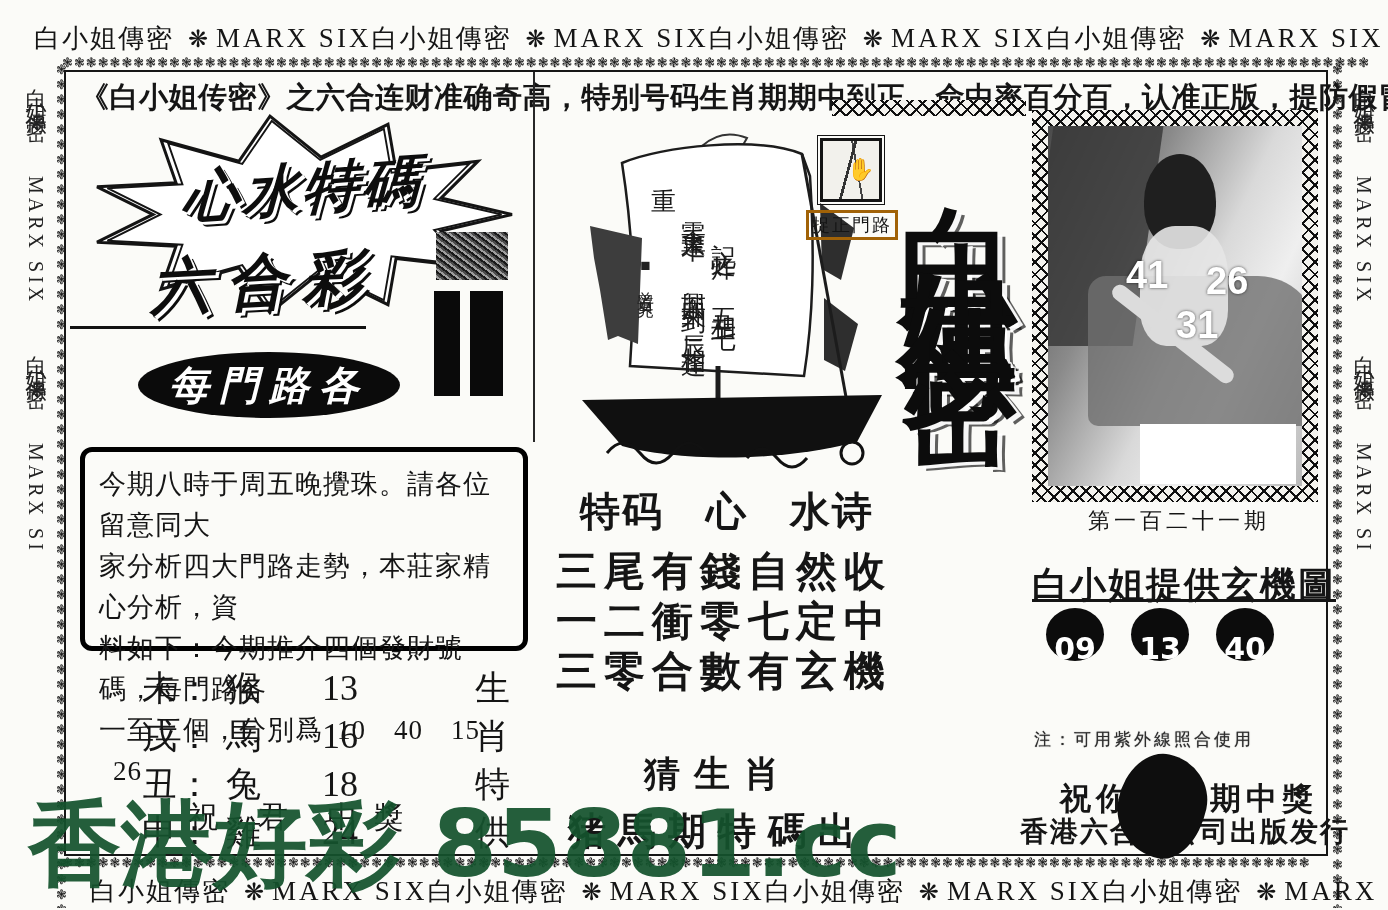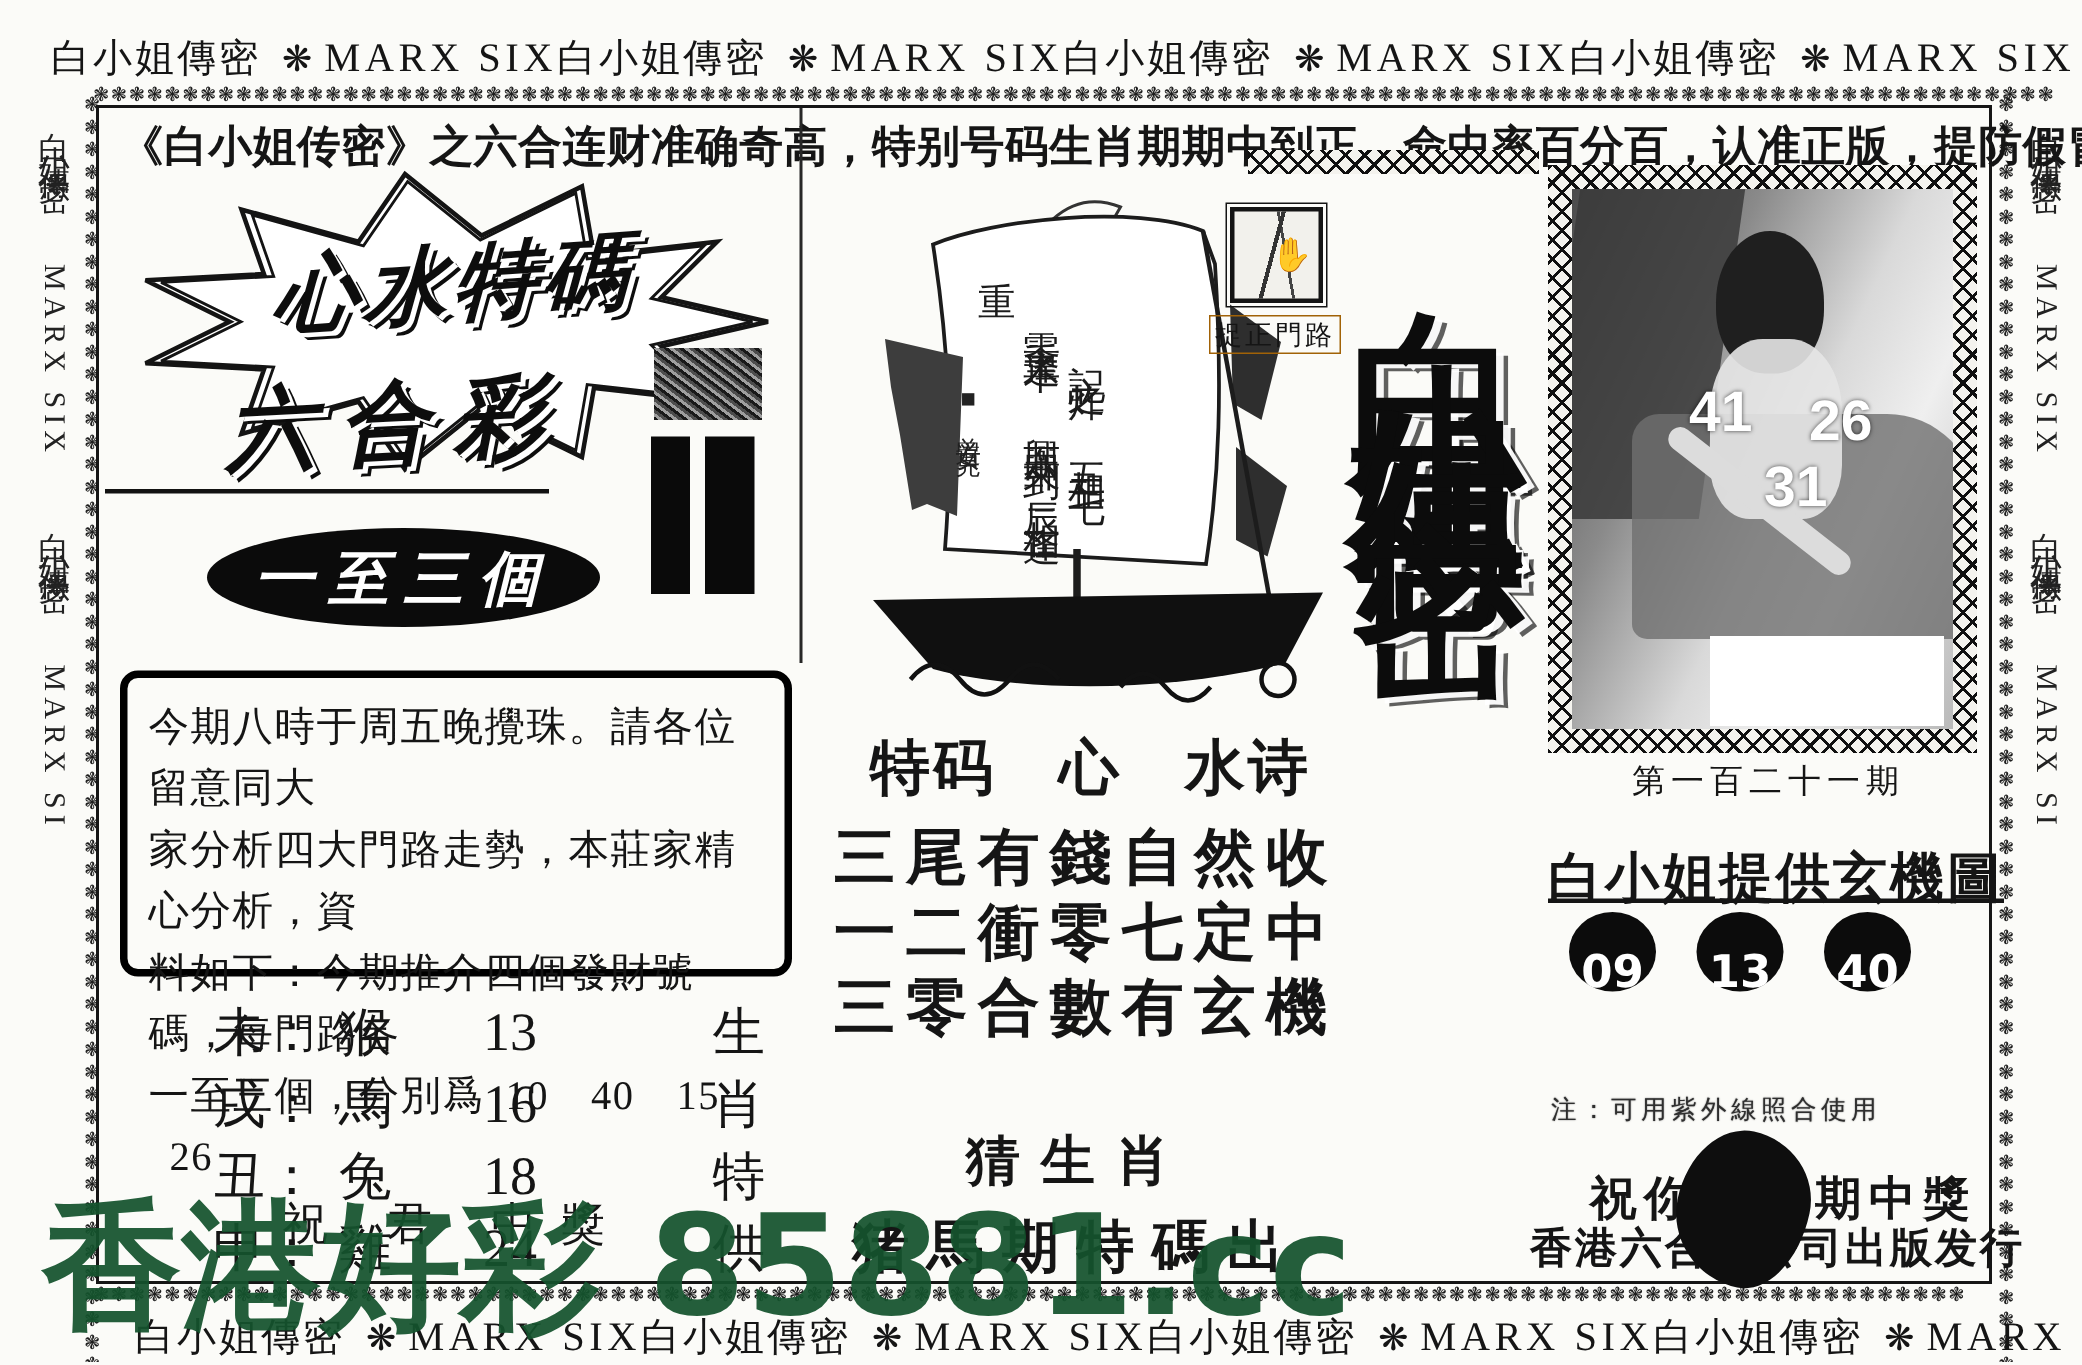--- a/index.html
+++ b/index.html
@@ -64,21 +64,21 @@
   .sail-text { writing-mode:vertical-rl; font-size:25px; letter-spacing:6px; color:#1b1b1b;
                line-height:30px; }
   .sail-sign { writing-mode:vertical-rl; font-size:17px; letter-spacing:3px; color:#222; }
   .hand-box { border:3px solid #141414; outline:1px solid #141414; outline-offset:2px;
               background:
                 linear-gradient(105deg, transparent 44%, #333 44%, #333 48%, transparent 48%),
                 linear-gradient(80deg, transparent 58%, #444 58%, #444 61%, transparent 61%),
                 #f2f1ec;
               display:flex; align-items:center; justify-content:flex-end; padding:4px; }
   .hand-box span { font-size:22px; }
-  .hand-caption { font-size:18px; letter-spacing:2px; border:1px solid #a16207; padding:0 3px;
+  .hand-caption { font-size:18px; letter-spacing:2px; border:3px solid #a16207; padding:0 3px;
                   white-space:nowrap; }
   .poem-title { font-size:40px; font-weight:700; letter-spacing:2px; white-space:nowrap; }
   .poem { font-size:41px; line-height:50px; letter-spacing:7px; font-weight:600;
           white-space:nowrap; }
   .guess-title { font-size:36px; font-weight:600; letter-spacing:14px; }
   .guess-answer { font-size:38px; font-weight:600; letter-spacing:12px; white-space:nowrap; }
 
   
   .brand-vertical { writing-mode:vertical-rl; font-size:118px; font-weight:800;
                     letter-spacing:34px; color:#0c0c0c; line-height:150px;
@@ -154,21 +154,21 @@
   <polygon points="427,100 356,116 393,152 311,143 303,188 236,156 185,196 154,152 76,173 91,131 12,127 68,100 12,73 91,69 76,27 154,48 185,4 236,44 303,12 311,57 393,48 356,84" fill="#ffffff" stroke="#141414" stroke-width="3"></polygon>
   <polygon points="427,100 356,116 393,152 311,143 303,188 236,156 185,196 154,152 76,173 91,131 12,127 68,100 12,73 91,69 76,27 154,48 185,4 236,44 303,12 311,57 393,48 356,84" fill="none" stroke="#141414" stroke-width="2" transform="translate(11,5) scale(0.95)"></polygon>
 </svg>
 <div class="abs star-text" style="left:115px; top:152px; width:375px;">心水特碼</div>
 <div class="abs lottery-3d" style="left:150px; top:242px;">六合彩</div>
 <div class="abs thick-line" style="left:70px; top:326px; width:296px;"></div>
 <div class="abs noise-thumb" style="left:436px; top:232px; width:72px; height:48px;"></div>
 <div class="abs ink-bar" style="left:434px; top:291px; width:26px; height:105px;"></div>
 <div class="abs ink-bar" style="left:470px; top:291px; width:33px; height:105px;"></div>
 <div class="abs oval-badge" style="left:138px; top:352px; width:262px; height:66px;">
-  <span>一至三個</span>
+  <span>每門路各</span>
 </div>
 
 <div class="abs notice-box" style="left:80px; top:447px; width:448px; height:204px;">
   <div>今期八時于周五晚攪珠。請各位留意同大</div>
   <div>家分析四大門路走勢，本莊家精心分析，資</div>
   <div>料如下：今期推介四個發財號碼，每門路各</div>
   <div><span>一至三個，分別爲</span><span class="notice-num">10</span><span class="notice-num">40</span><span class="notice-num">15</span><span class="notice-num">26</span></div>
   <div class="notice-wish">祝 君 中獎</div>
 </div>
 

